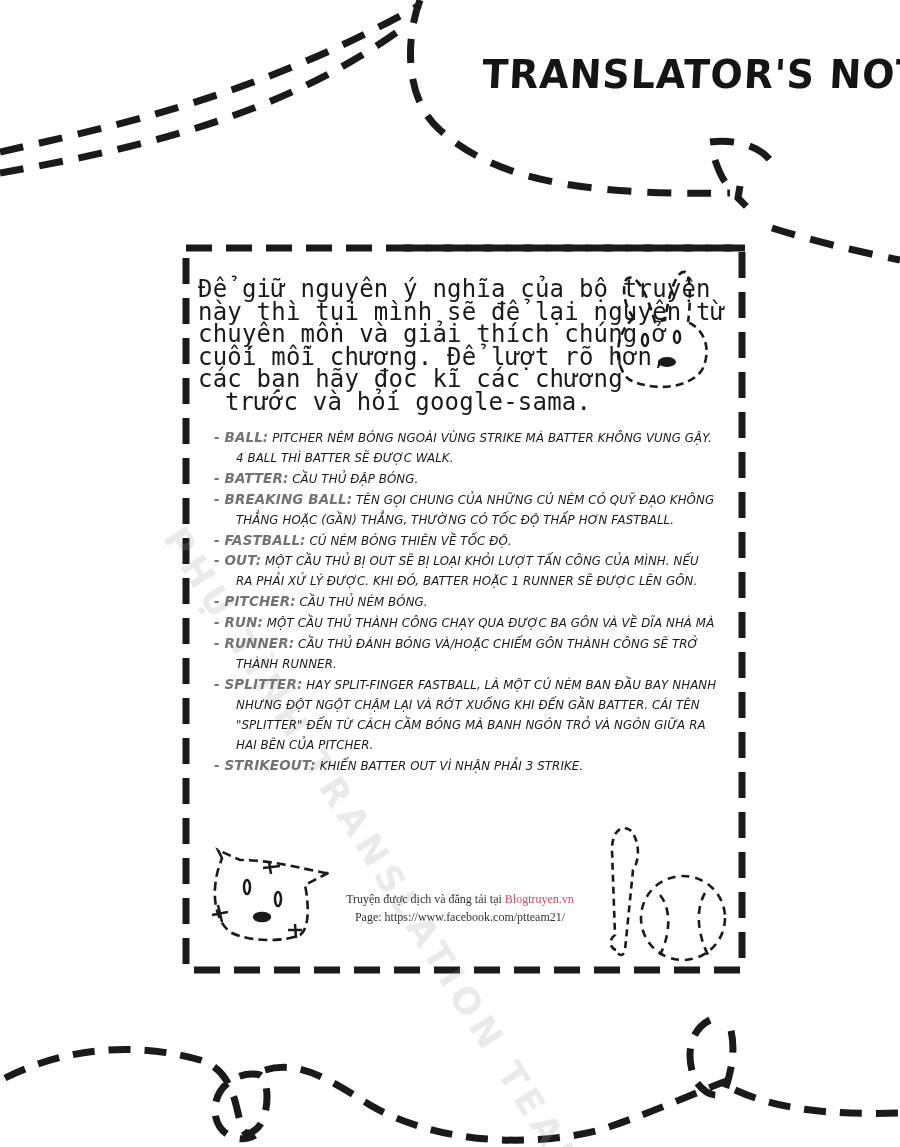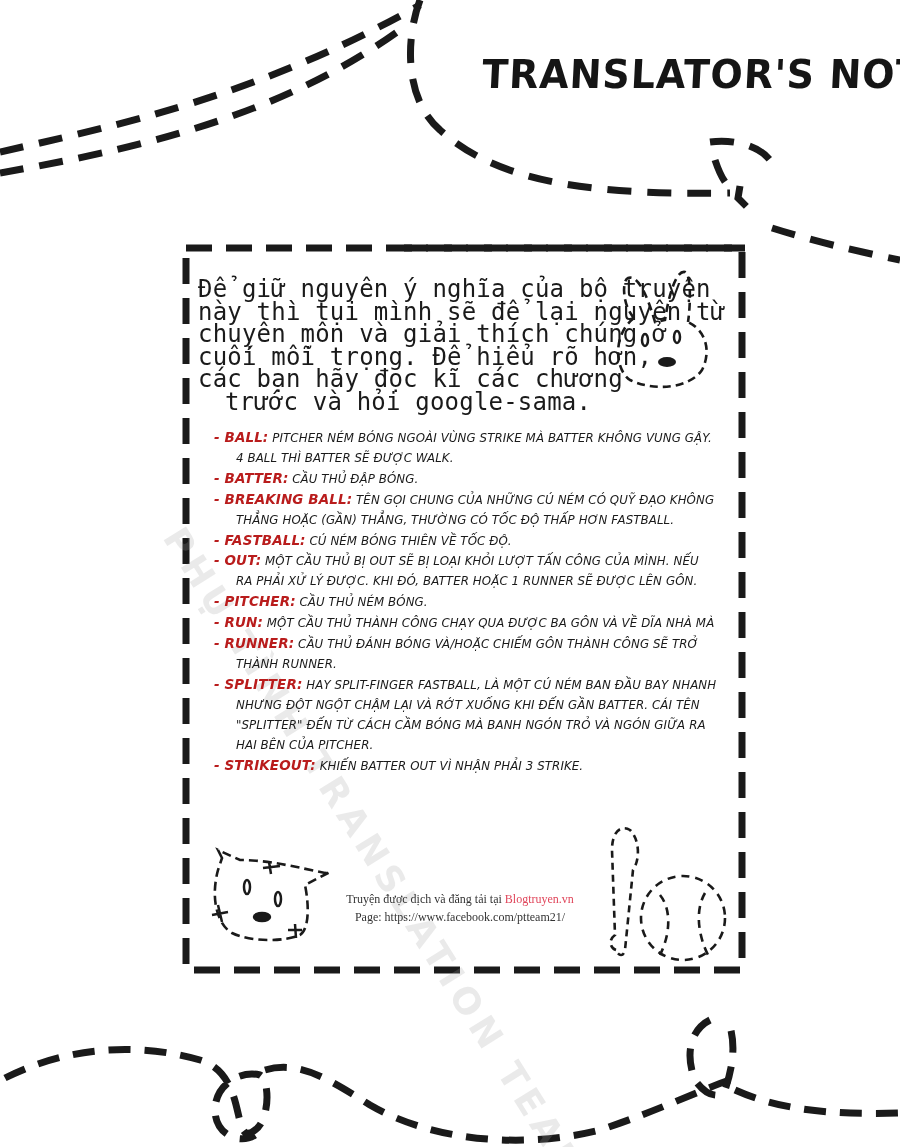--- a/index.html
+++ b/index.html
@@ -16,21 +16,21 @@
     text-align: center; font-family: "DejaVu Sans Mono", monospace;
     font-size: 24px; line-height: 22.6px; color: #1a1a1a; letter-spacing: 0.2px;
   }
   .intro .line { display: block; white-space: nowrap; }
   .glossary {
     position: absolute; left: 214px; top: 428px; width: 530px;
     font-family: "DejaVu Sans", sans-serif; font-size: 11.8px; line-height: 19.9px;
     font-style: italic; text-transform: uppercase; color: #1a1a1a; letter-spacing: 0.1px;
   }
   .entry { display: block; }
-  .entry .term { color: #b91c1c; font-weight: bold; font-size: 13.5px; }
+  .entry .term { color: #737373; font-weight: bold; font-size: 13.5px; }
   .entry .line { display: block; white-space: nowrap; }
   .entry .line.cont { padding-left: 4px; margin-left: 18px; }
   .credits {
     position: absolute; left: 310px; top: 890px; width: 300px; text-align: center;
     font-family: "Liberation Serif", serif; font-size: 12px; line-height: 18px; color: #333;
   }
   .credits .site { color: #e0455a; }
   .watermark {
     position: absolute; left: 190px; top: 520px; width: 700px;
     font-family: "DejaVu Sans", sans-serif; font-weight: bold; font-size: 36px;
@@ -92,21 +92,21 @@
 </svg>
 
 <div class="watermark">PHỤ TÌNH TRANSLATION TEAM</div>
 
 <h1 class="title" style="margin:0;">TRANSLATOR'S NOTES</h1>
 
 <div class="intro">
   <span class="line">Để giữ nguyên ý nghĩa của bộ truyện</span>
   <span class="line">này thì tụi mình sẽ để lại nguyên từ</span>
   <span class="line">chuyên môn và giải thích chúng ở</span>
-  <span class="line">cuối mỗi trọng. Để hiểu rõ hơn,</span>
+  <span class="line">cuối mỗi chương. Để lượt rõ hơn,</span>
   <span class="line">các bạn hãy đọc kĩ các chương</span>
   <span class="line">trước và hỏi google-sama.</span>
 </div>
 
 <div class="glossary">
   <div class="entry">
     <span class="line"><span class="term">- Ball:</span> <span>pitcher ném bóng ngoài vùng strike mà batter không vung gậy.</span></span>
     <span class="line cont">4 ball thì batter sẽ được walk.</span>
   </div>
   <div class="entry">

